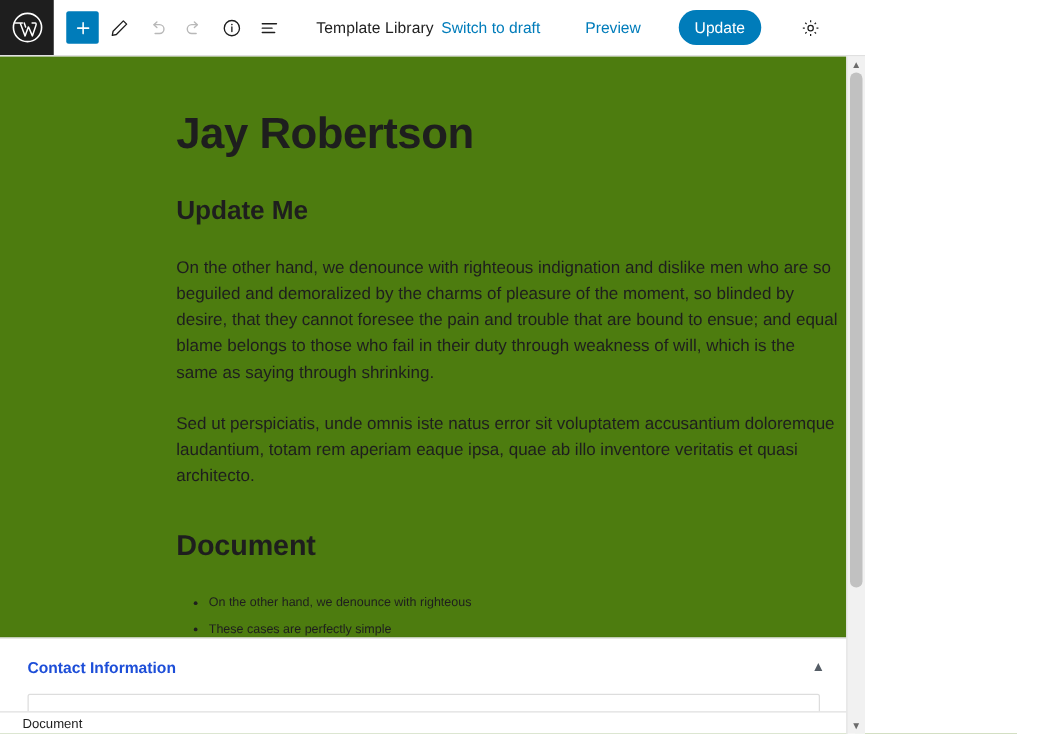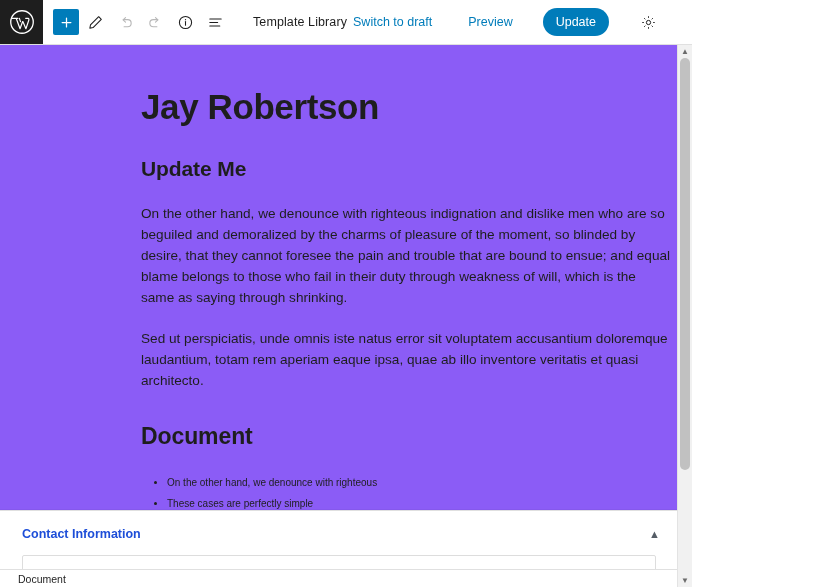--- a/index.html
+++ b/index.html
@@ -118,21 +118,21 @@
   
   .canvas-wrap {
     position: relative;
     height: 543px;
     background: #ffffff;
   }
   .canvas {
     position: absolute;
     inset: 0 14px 0 0;
     overflow: hidden;
-    background: #8b5cf6;
+    background: #4d7c0f;
   }
   .content {
     width: 530px;
     margin: 0 0 0 141px;
     padding-top: 42px;
     color: #1e1e1e;
   }
   .post-title {
     font-size: 35px;
     line-height: 1.15;

